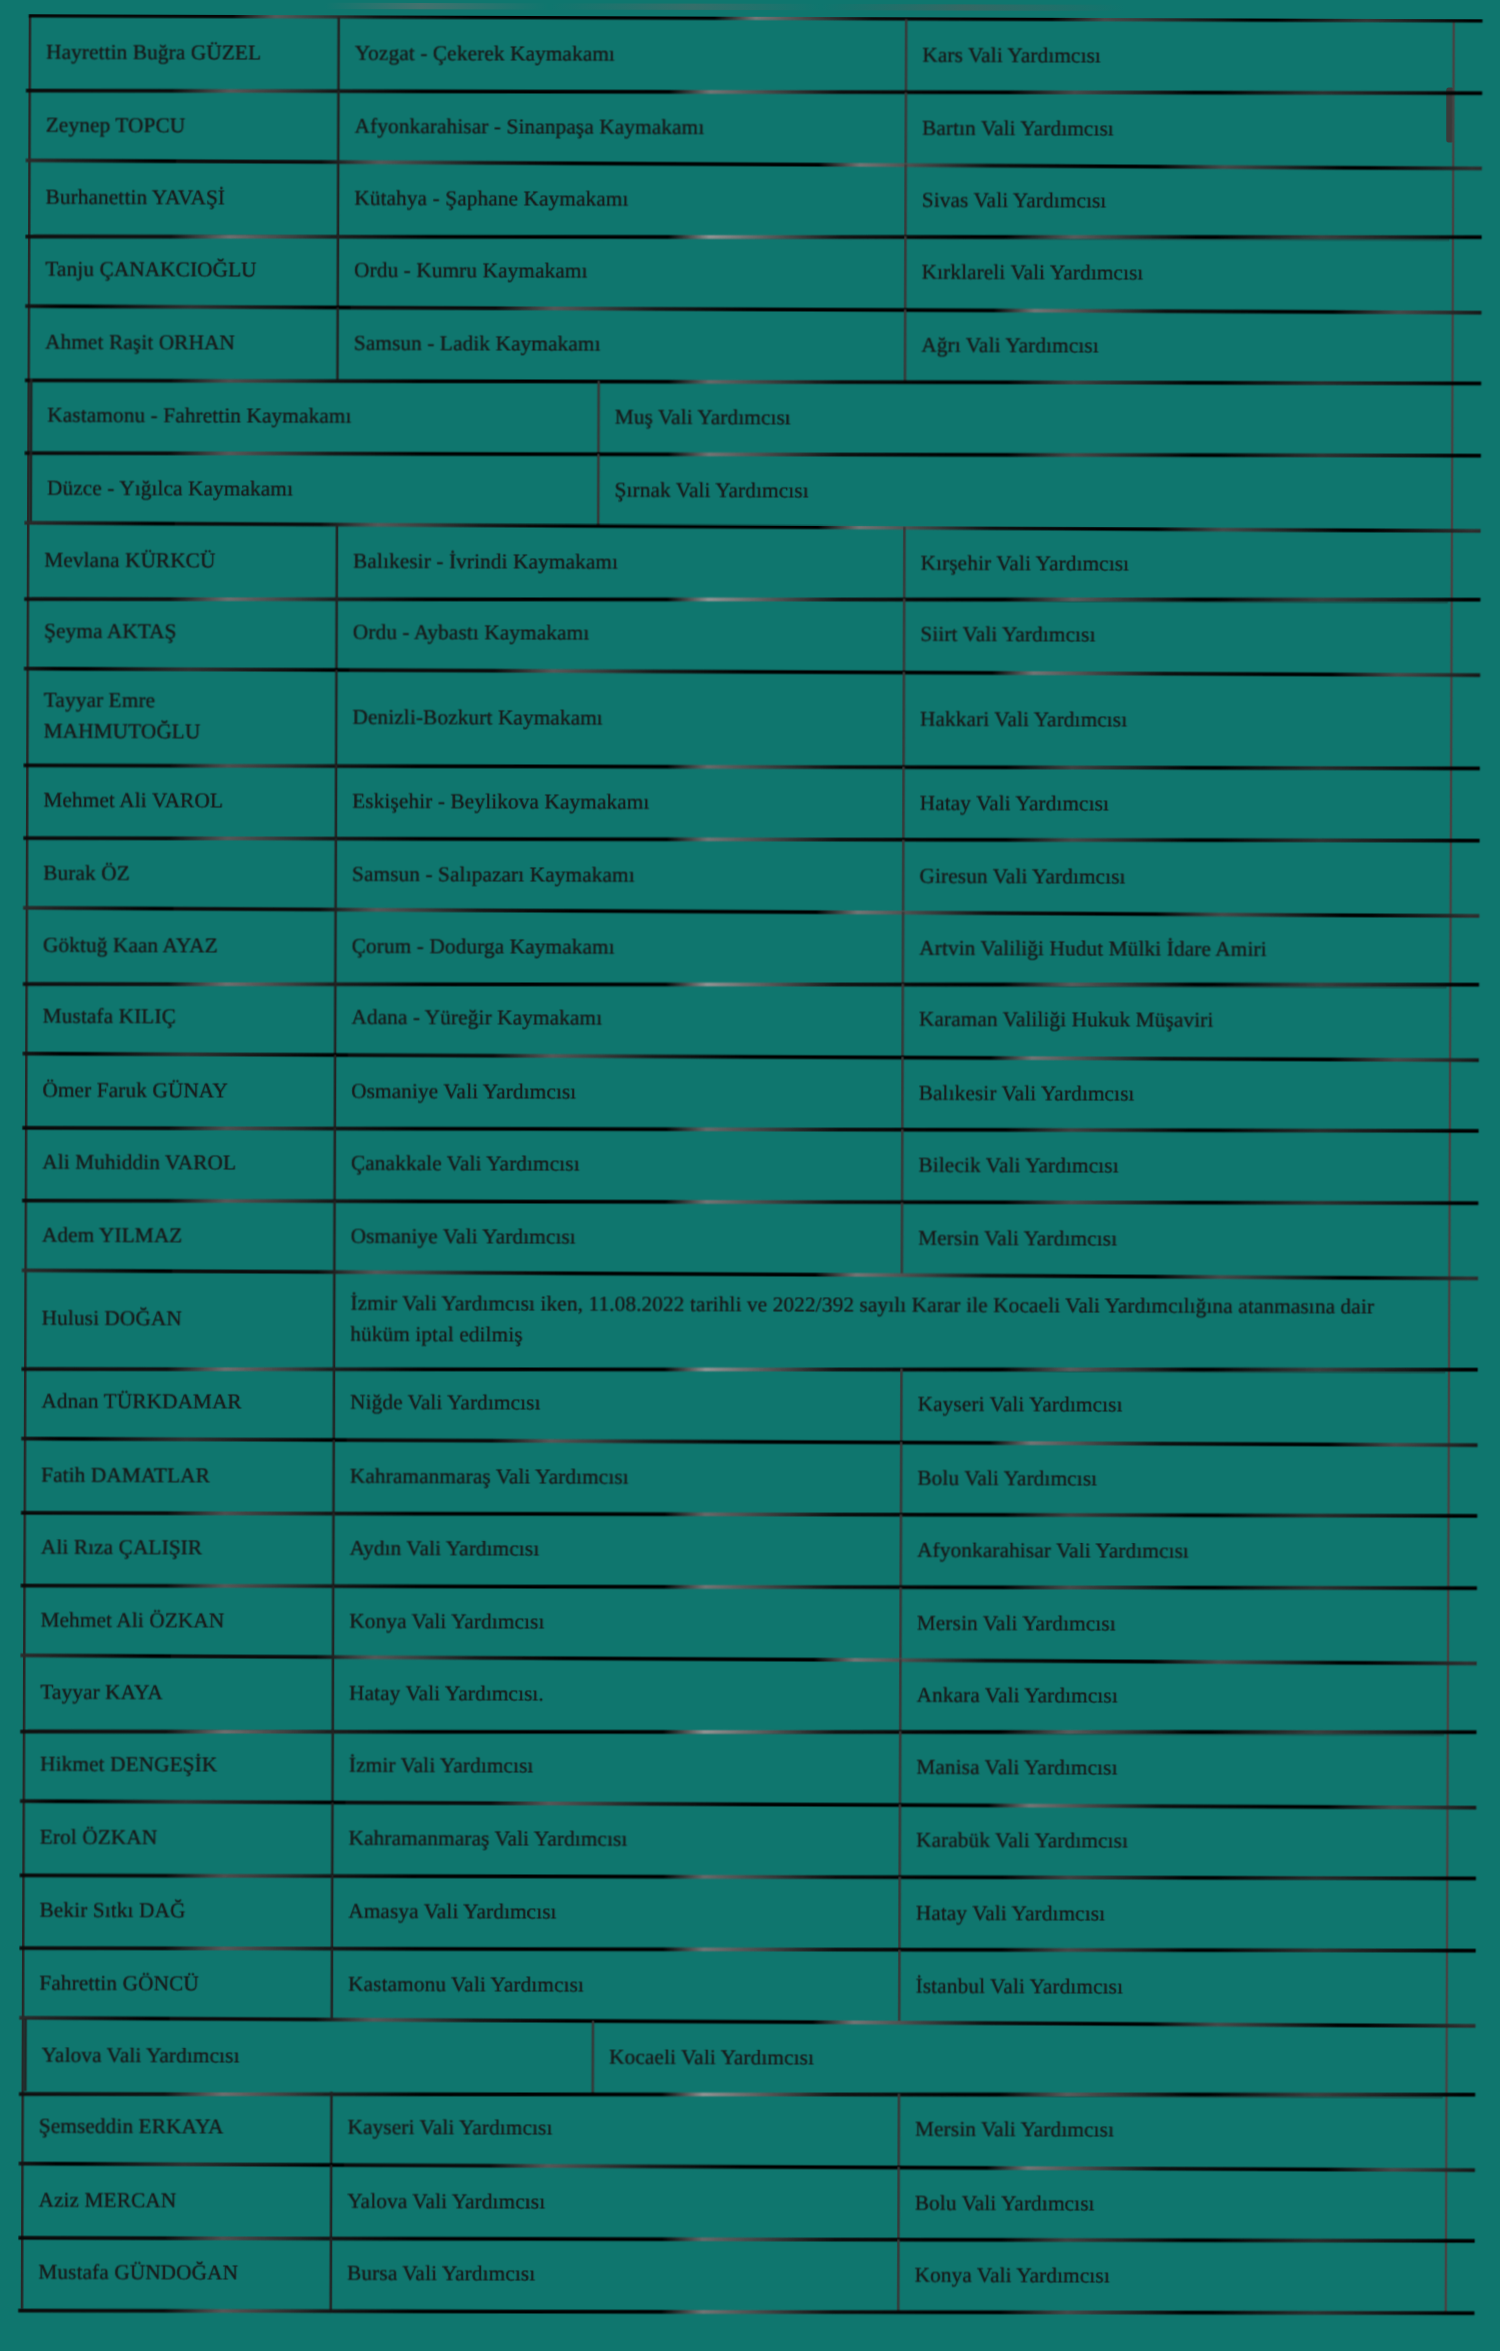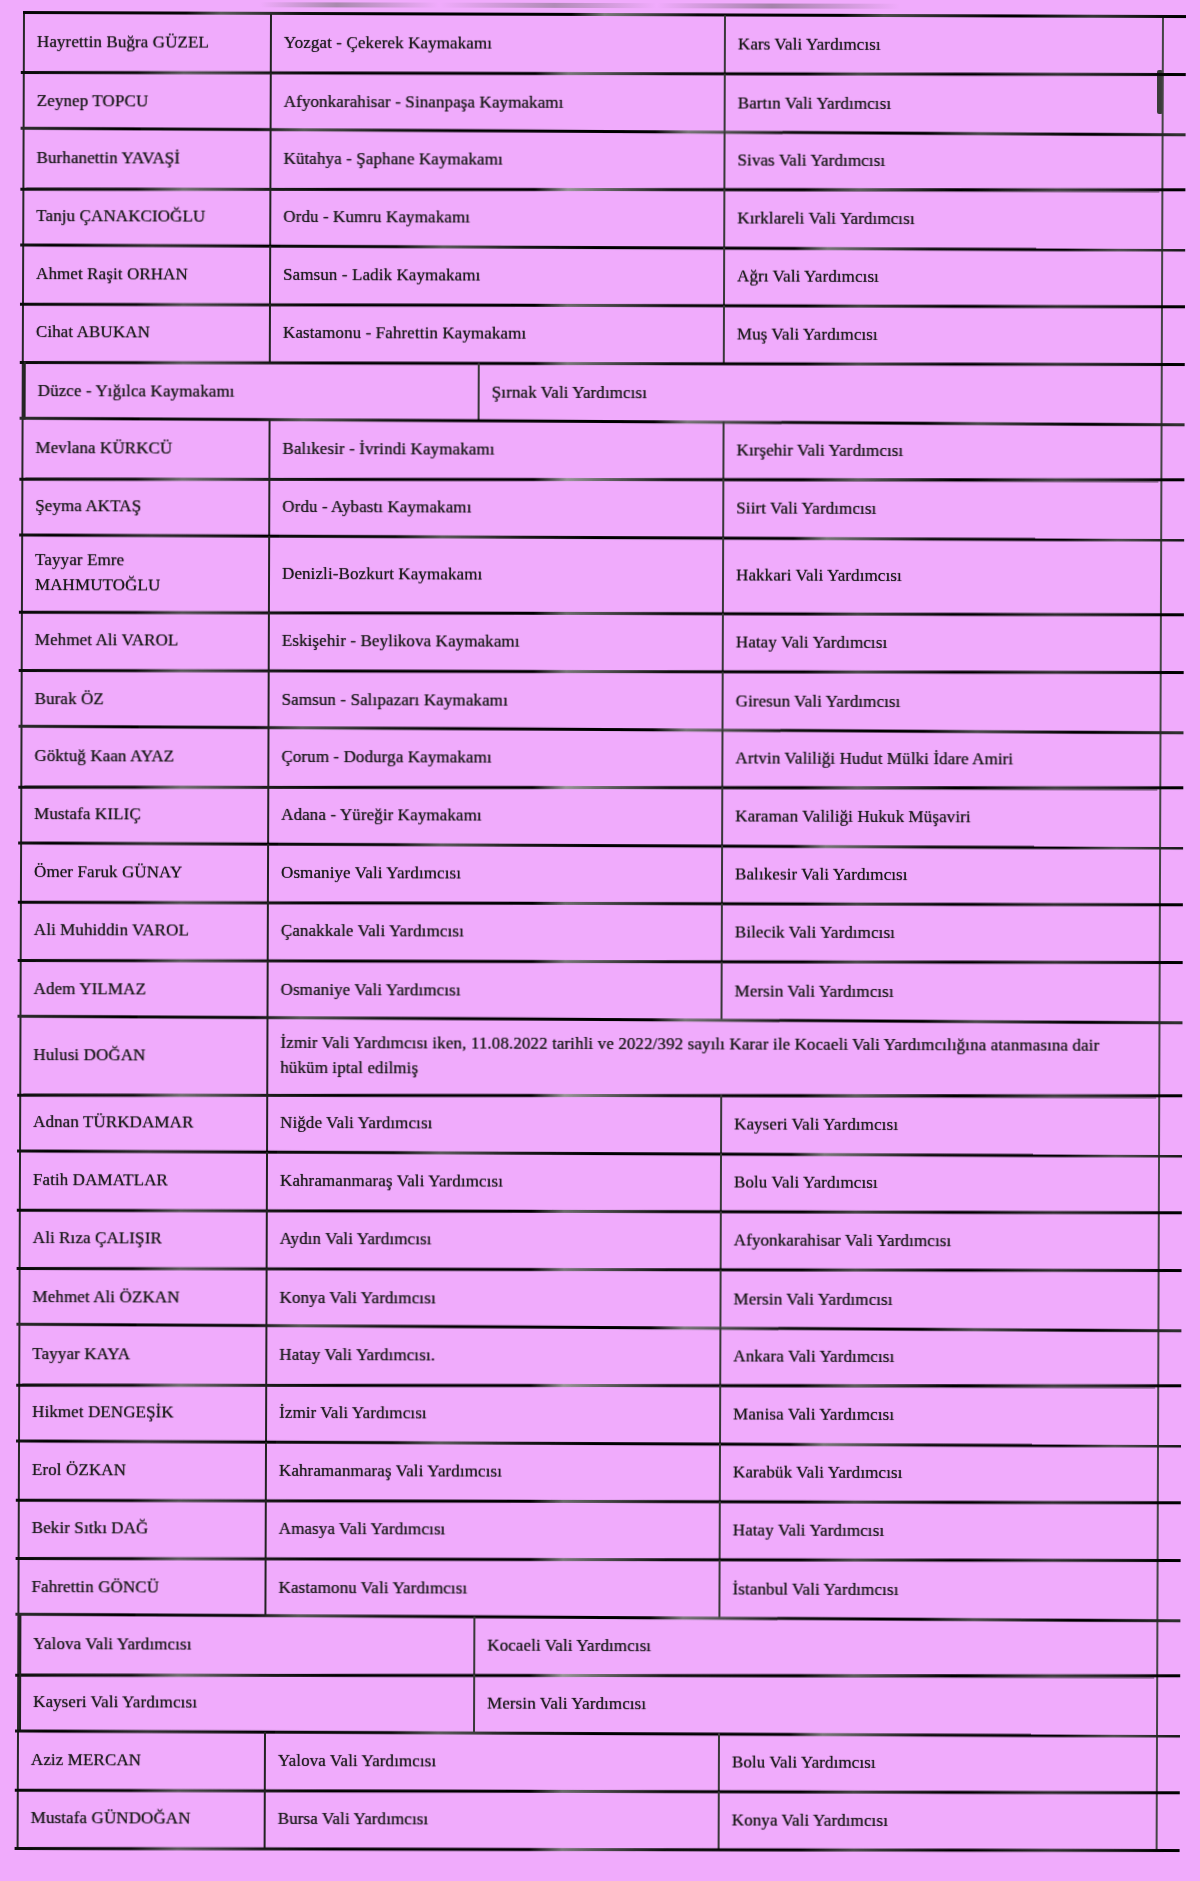--- a/index.html
+++ b/index.html
@@ -4,21 +4,21 @@
 <style>
   html, body {
     margin: 0;
     padding: 0;
     background: #ffffff;
   }
   .page {
     position: relative;
     width: 1200px;
     height: 1881px;
-    background: #f0abfc;
+    background: #0f766e;
     overflow: hidden;
     font-family: "Liberation Serif", "DejaVu Serif", serif;
     color: #1c1c1c;
   }
 
   
   .top-smudge {
     position: absolute;
     top: 3px; left: 260px;
     width: 640px; height: 5px;
@@ -156,21 +156,20 @@
       <div class="row v4">
       <div class="cell cell-name">Ahmet Raşit ORHAN</div>
       <div class="cell cell-from">
           <span>Samsun - Ladik Kaymakamı</span>
         </div>
       <div class="cell cell-to">
           <span>Ağrı Vali Yardımcısı</span>
         </div>
     </div>
       <div class="row v0">
-      <div class="cell cell-name">Cihat ABUKAN</div>
       <div class="cell cell-from">
           <span>Kastamonu - Fahrettin Kaymakamı</span>
         </div>
       <div class="cell cell-to">
           <span>Muş Vali Yardımcısı</span>
         </div>
     </div>
       <div class="row v1">
       <div class="cell cell-from">
           <span>Düzce - Yığılca Kaymakamı</span>
@@ -359,20 +358,21 @@
     </div>
       <div class="row v2">
       <div class="cell cell-from">
           <span>Yalova Vali Yardımcısı</span>
         </div>
       <div class="cell cell-to">
           <span>Kocaeli Vali Yardımcısı</span>
         </div>
     </div>
       <div class="row v3">
+      <div class="cell cell-name">Şemseddin ERKAYA</div>
       <div class="cell cell-from">
           <span>Kayseri Vali Yardımcısı</span>
         </div>
       <div class="cell cell-to">
           <span>Mersin Vali Yardımcısı</span>
         </div>
     </div>
       <div class="row v4">
       <div class="cell cell-name">Aziz MERCAN</div>
       <div class="cell cell-from">

